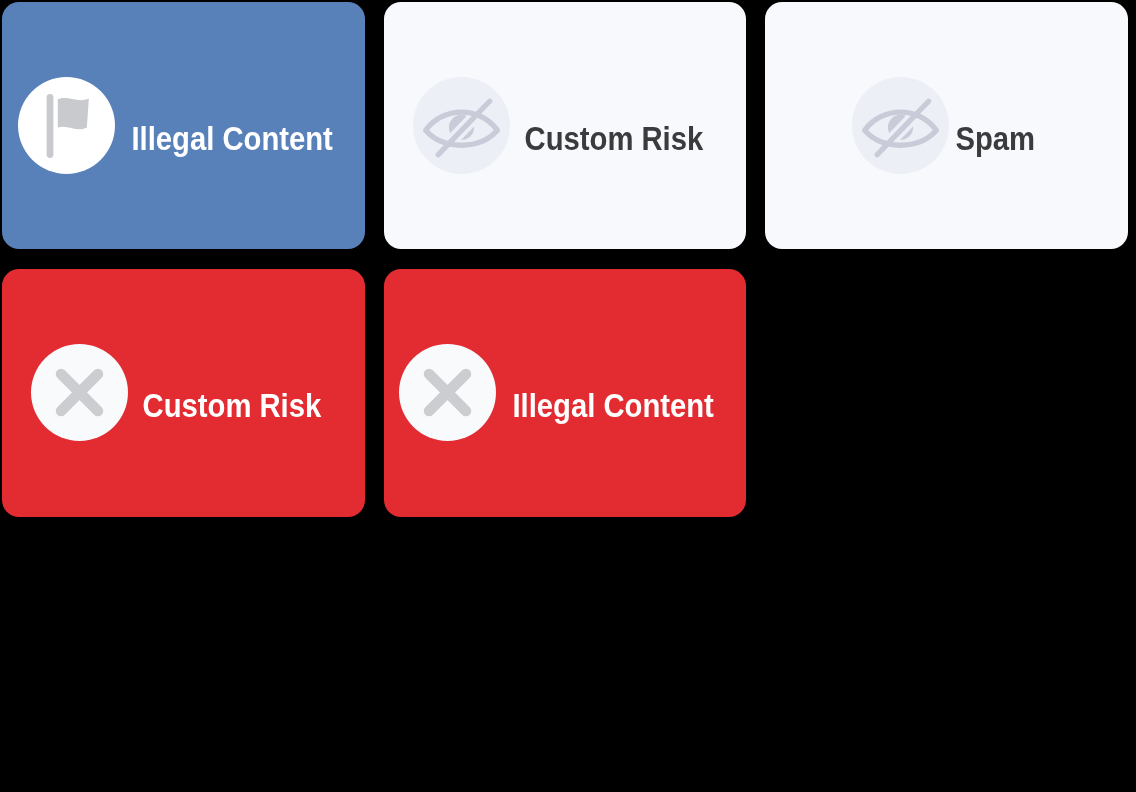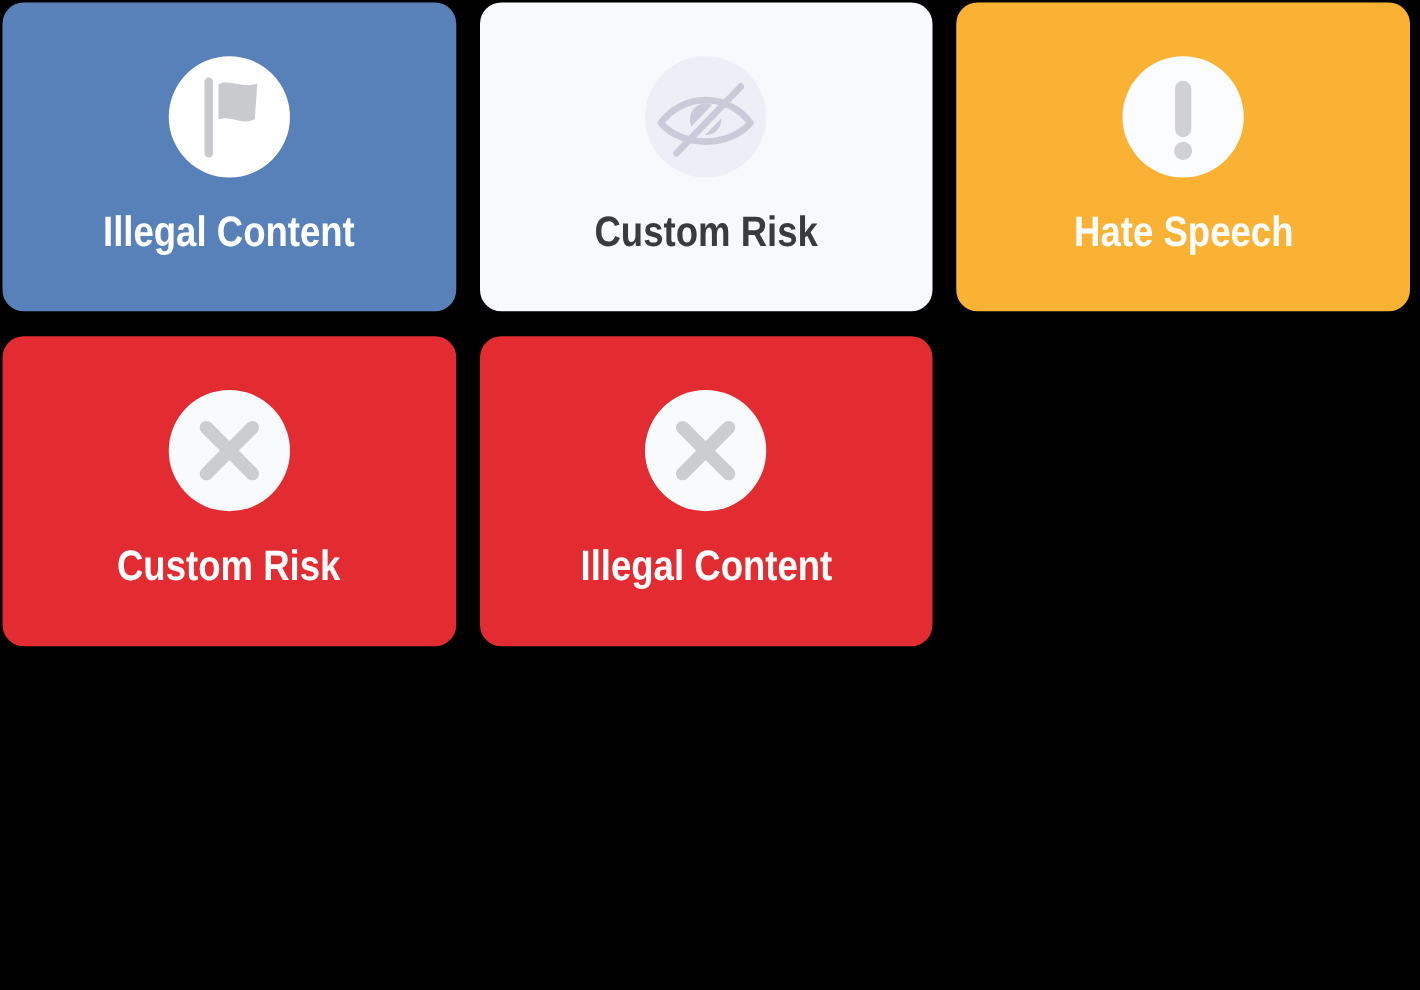--- a/index.html
+++ b/index.html
@@ -13,21 +13,21 @@
     padding:2px 8px 8px 2px;
     display:grid;
     grid-template-columns:repeat(3,1fr);
     grid-template-rows:repeat(3,1fr);
     gap:20px 19px;
   }
   .card{
     background:var(--card-bg);
     border-radius:17px;
     display:flex;
-    flex-direction:column;
+    flex-direction:row;
     align-items:center;
     justify-content:center;
     cursor:pointer;
   }
   .icon-circle{
     width:97px;height:97px;
     border-radius:50%;
     background:var(--circle-bg);
     color:var(--icon-color);
     display:flex;align-items:center;justify-content:center;
@@ -70,30 +70,35 @@
       <path d="M13 55 C31 30 69 30 87 55 C69 75.5 31 75.5 13 55 Z" fill="none" stroke="currentColor" stroke-width="5.5" stroke-linejoin="round"></path>
       <circle cx="50" cy="52" r="13" fill="currentColor"></circle>
       <path d="M26 80 L79 25" stroke="var(--circle-bg)" stroke-width="13" clip-path="url(#pupil-clip-1)" fill="none"></path>
       <path d="M26 80 L79 25" stroke="currentColor" stroke-width="5.5" stroke-linecap="round" fill="none"></path>
     </svg>
       </div>
     <span class="label">Custom Risk</span>
   </div>
 
 
-
-  <div class="card" style="--card-bg: #f9b233; --circle-bg: #fbfcfd; --icon-color: #d1d1d4; --text-color: #ffffff;">
+  <div class="card" style="--card-bg: #f7f9fc; --circle-bg: #edeff6; --icon-color: #c9ccd8; --text-color: #3a3b3d;">
     <div class="icon-circle">
     <svg viewBox="0 0 100 100" aria-hidden="true">
-      <path d="M50 27 L50 60" stroke="currentColor" stroke-width="13.5" stroke-linecap="round" fill="none"></path>
-      <circle cx="50" cy="78" r="7.5" fill="currentColor"></circle>
+      <clipPath id="pupil-clip-3">
+            <circle cx="50" cy="52" r="14"></circle>
+          </clipPath>
+      <path d="M13 55 C31 30 69 30 87 55 C69 75.5 31 75.5 13 55 Z" fill="none" stroke="currentColor" stroke-width="5.5" stroke-linejoin="round"></path>
+      <circle cx="50" cy="52" r="13" fill="currentColor"></circle>
+      <path d="M26 80 L79 25" stroke="var(--circle-bg)" stroke-width="13" clip-path="url(#pupil-clip-3)" fill="none"></path>
+      <path d="M26 80 L79 25" stroke="currentColor" stroke-width="5.5" stroke-linecap="round" fill="none"></path>
     </svg>
       </div>
-    <span class="label">Hate Speech</span>
+    <span class="label">Spam</span>
   </div>
+
 
   <div class="card" style="--card-bg: #e22c31; --circle-bg: #f8fafc; --icon-color: #cbcdd1; --text-color: #ffffff;">
     <div class="icon-circle">
     <svg viewBox="0 0 100 100" aria-hidden="true">
       <path d="M31 31 L69 69 M69 31 L31 69" stroke="currentColor" stroke-width="11" stroke-linecap="round" fill="none"></path>
     </svg>
       </div>
     <span class="label">Custom Risk</span>
   </div>
 

